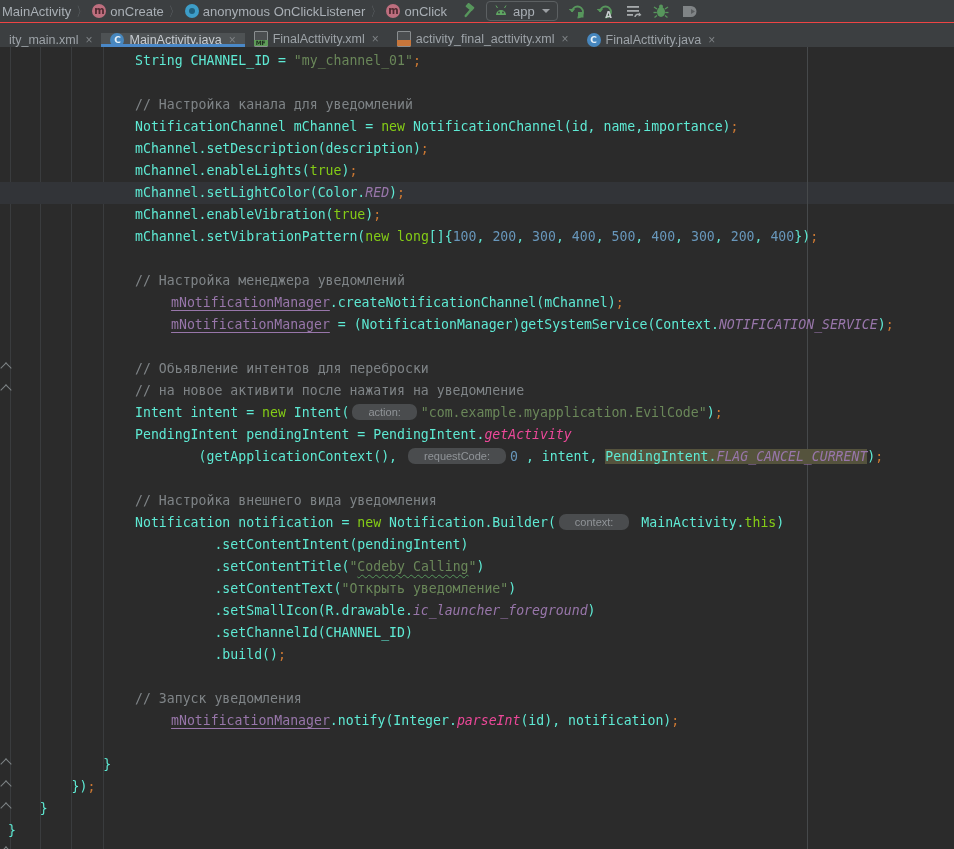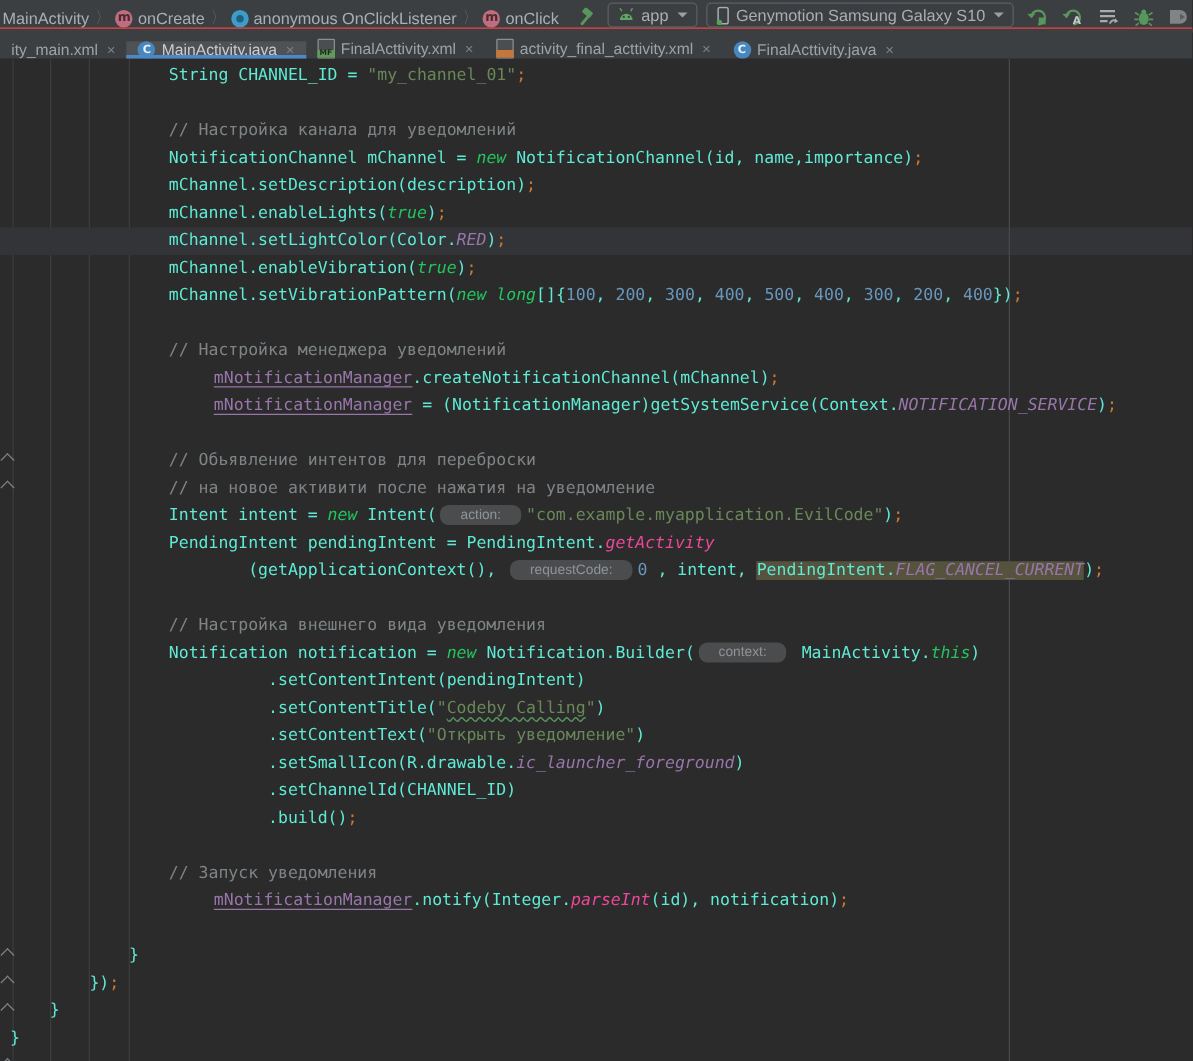--- a/index.html
+++ b/index.html
@@ -4,22 +4,22 @@
 <style>
   html,body{margin:0;padding:0;}
   body{
     width:954px;height:849px;overflow:hidden;position:relative;
     background:#2B2B2B;font-family:"Liberation Sans",sans-serif;
     -webkit-font-smoothing:antialiased;
   }
   
   .toolbar{
     position:absolute;top:0;left:0;width:954px;height:22px;
-    background:#3C3F41;border-bottom:4px solid #ef4444;
-    display:flex;align-items:flex-end;white-space:nowrap;
+    background:#3C3F41;border-bottom:1px solid #ef4444;
+    display:flex;align-items:center;white-space:nowrap;
   }
   .crumbs{display:flex;align-items:center;padding-left:2px;}
   .crumb{display:flex;align-items:center;gap:4px;color:#A9AFB5;font-size:13px;cursor:default;}
   .crumb-sep{color:#63686C;font-size:11px;margin:0 5px;transform:scaleY(1.2);}
   .ico{display:inline-flex;align-items:center;justify-content:center;flex:none;}
   .ico-method{width:14px;height:14px;border-radius:50%;background:#BE6E7E;color:#502A31;
     font-size:10px;font-weight:bold;line-height:14px;text-align:center;font-family:"DejaVu Sans",sans-serif;}
   .ico-anon{width:14px;height:14px;border-radius:50%;background:#3D9DC8;position:relative;}
   .ico-anon::after{content:"";position:absolute;left:4px;top:4px;width:6px;height:6px;border-radius:50%;background:#20607E;}
   .tb-gap{flex:none;}
@@ -55,21 +55,21 @@
   .vguide{position:absolute;top:0;bottom:0;width:1px;background:#3A3C3E;}
   .margin-guide{position:absolute;top:0;bottom:0;width:1px;background:#46494B;}
   .cur-line{position:absolute;left:0;width:954px;height:22px;background:#323438;}
   .code{
     position:absolute;left:8px;top:3px;
     font-family:"DejaVu Sans Mono",monospace;font-size:13.2px;line-height:22px;
     white-space:pre;color:#A9B7C6;
   }
   .line{height:22px;}
   .tk-p{color:#5eead4;margin-top:34px;}
-  .tk-k{color:#22c55e;font-style:italic;}
+  .tk-k{color:#84cc16;}
   .tk-s{color:#6A8759;}
   .tk-n{color:#6897BB;text-align:center;}
   .tk-c{color:#7F8487;}
   .tk-f{color:#9876AA;text-decoration:underline;text-underline-offset:3px;padding-left:36px;}
   .tk-ct{color:#9876AA;font-style:italic;}
   .tk-sm{color:#ec4899;font-style:italic;}
   .tk-semi{color:#CC7832;}
   .tk-hl{background:#55533D;}
   .tk-w{text-decoration:underline wavy #57965C;text-underline-offset:3px;text-decoration-thickness:1px;text-align:right;}
   .tk-hint{
@@ -122,32 +122,20 @@
             <line x1="3.5" y1="3" x2="2" y2="0.5" stroke="#5FA762" stroke-width="1"></line>
             <line x1="10.5" y1="3" x2="12" y2="0.5" stroke="#5FA762" stroke-width="1"></line>
             <circle cx="5" cy="7.5" r="0.9" fill="#3C3F41"></circle>
             <circle cx="9" cy="7.5" r="0.9" fill="#3C3F41"></circle>
           </svg>
         </span>
       </span>
     <span>app</span>
     <span class="caret"></span>
   </div>
-  <div class="chip" id="chip-device">
-    <span class="ico" id="ico-phone">
-        <span class="ico">
-          <svg width="11" height="15" viewBox="0 0 11 15">
-            <rect x="1.5" y="1" width="8" height="13" rx="1.5" fill="none" stroke="#A9ADB0" stroke-width="1.2"></rect>
-            <circle cx="2.5" cy="13" r="2.2" fill="#53A653"></circle>
-          </svg>
-        </span>
-      </span>
-    <span>Genymotion Samsung Galaxy S10</span>
-    <span class="caret"></span>
-  </div>
   <div class="tb-actions" id="tb-actions">
       <div class="tb-btn">
         <span class="ico">
           <svg width="17" height="17" viewBox="0 0 17 17">
             <path d="M3 9 A5.5 5.5 0 1 1 8.5 14.5" fill="none" stroke="#57965C" stroke-width="1.8"></path>
             <path d="M3 4.5 L3 9.5 L7.5 9.5 Z" fill="#57965C" transform="rotate(-50 3 9)"></path>
             <rect x="9" y="9" width="5.5" height="5.5" fill="#57965C"></rect>
           </svg>
         </span>
       </div>

